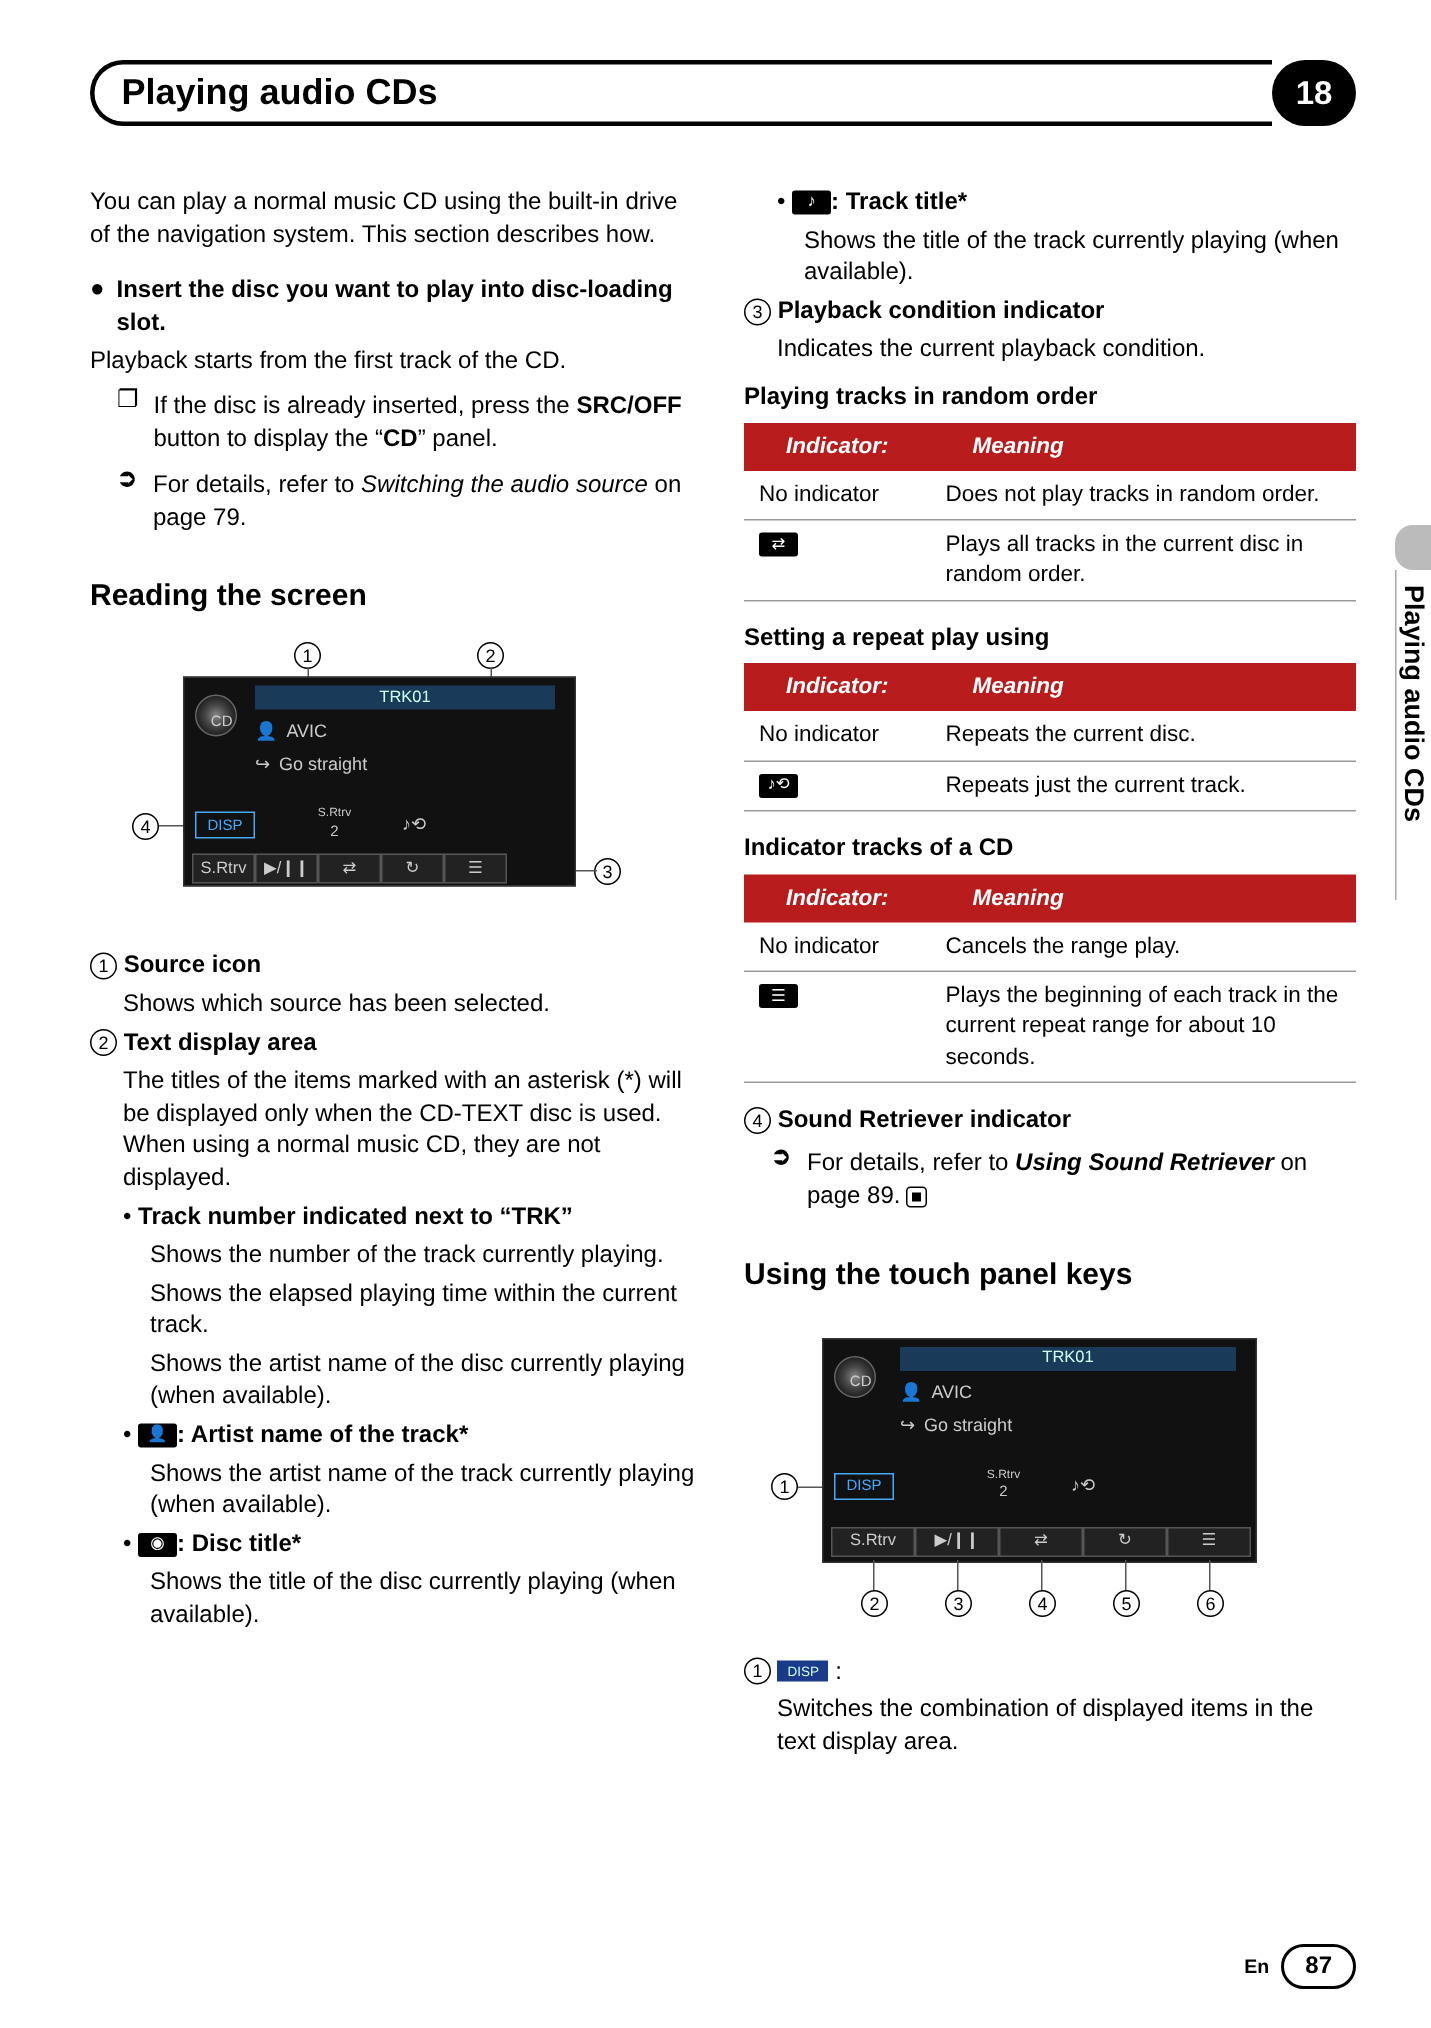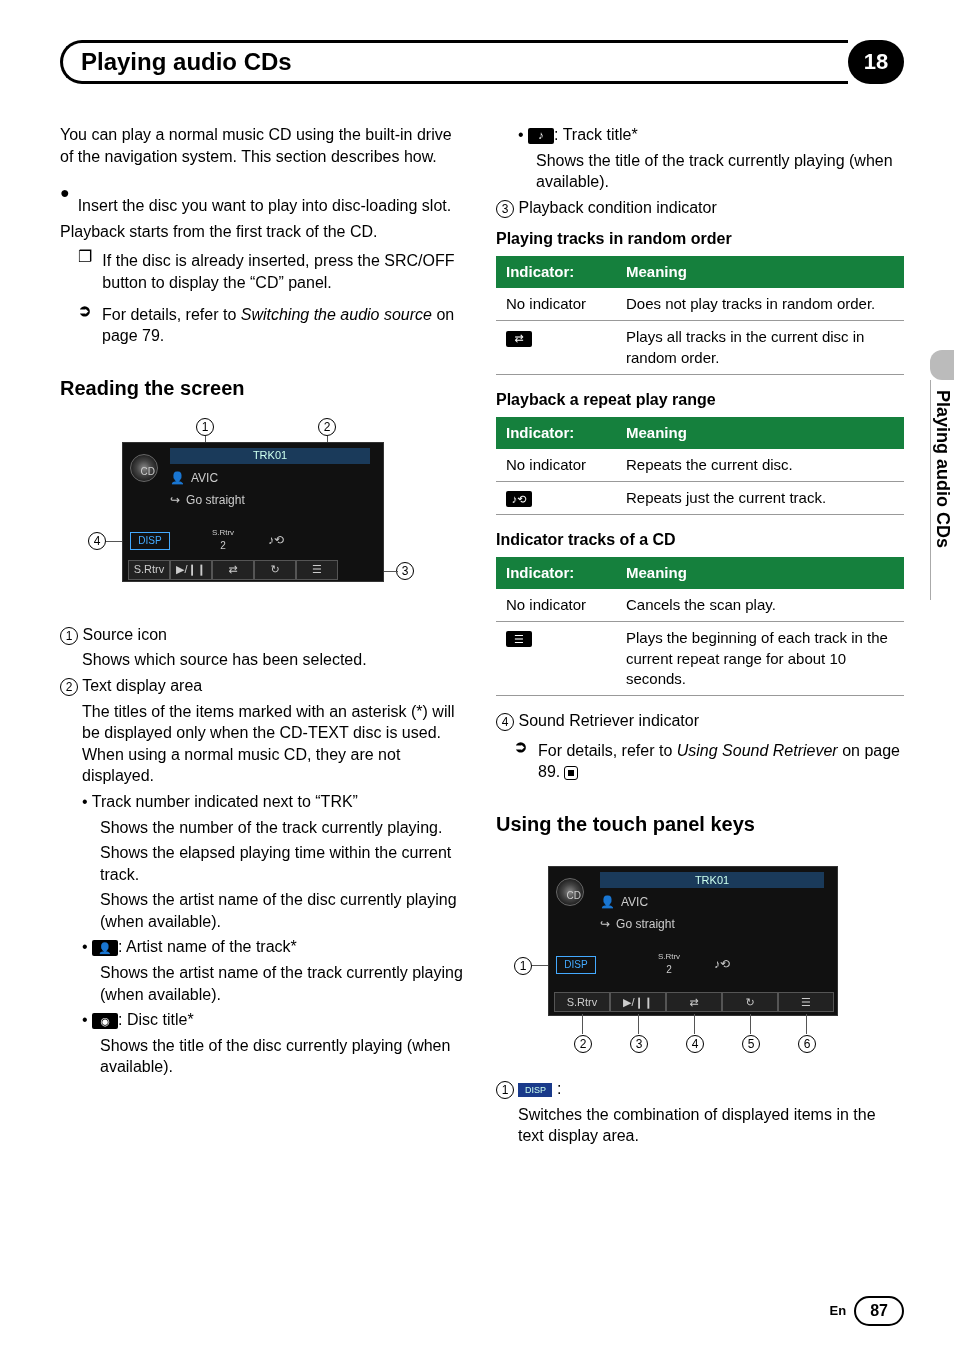--- a/index.html
+++ b/index.html
@@ -23,31 +23,31 @@
   .title-text { font-size: 24px; font-weight: 900; }
   .chapter-badge {
     background:#000; color:#fff; font-weight:900; font-size:22px;
     height:44px; min-width:56px; border-radius:22px;
     display:flex; align-items:center; justify-content:center;
   }
   .columns { display:flex; gap: 28px; margin-top: 36px; }
   .col { flex:1; }
   p { margin: 4px 0; }
   h2.section { font-size: 20px; font-weight: 900; margin: 24px 0 10px; }
-  .bold { font-weight: normal; margin-top: 12px; }
+  .bold { font-weight: bold; }
   .bullet-row { display:flex; gap:8px; }
   .bullet-dot { font-size:16px; line-height:1.3; }
   .list-row { display:flex; gap:10px; margin:2px 0 2px 18px; }
   .list-marker { flex-shrink:0; }
   .ital { font-style: italic; text-align: right; }
   .circled { display:inline-block; width:18px; height:18px; border:1px solid #000; border-radius:50%; font-size:12px; line-height:16px; text-align:center; vertical-align:middle; }
   .indent1 { margin-left: 22px; }
   .indent2 { margin-left: 40px; }
   table.ind { width:100%; border-collapse: collapse; margin: 6px 0 14px; font-size:15px; }
-  table.ind th { background:#15803d; color:#fff; text-align:left; padding:6px 10px; font-weight:bold; }
+  table.ind th { background:#b91c1c; color:#fff; text-align:left; padding:6px 28px; font-weight:bold;font-style:italic; }
   table.ind td { padding:6px 10px; border-bottom:1px solid #999; vertical-align:top; }
   table.ind th:first-child, table.ind td:first-child { width: 120px; }
   .subhead { font-weight:bold; margin: 10px 0 4px; }
   .sidebar-tab {
     position:absolute; right:0; top:380px; width:24px; height:220px;
     border-left:1px solid #aaa; background:#fff;
     display:flex; align-items:flex-start; justify-content:center;
     padding-top:10px;
   }
   .sidebar-text { writing-mode: vertical-rl; font-weight:900; font-size:18px; }
@@ -171,40 +171,41 @@
 
       <p class="indent1">• <span class="small-ico">◉</span><span class="bold">: Disc title*</span></p>
       <p class="indent2">Shows the title of the disc currently playing (when available).</p>
     </div>
 
     <div class="col">
       <p class="indent1">• <span class="small-ico">♪</span><span class="bold">: Track title*</span></p>
       <p class="indent2">Shows the title of the track currently playing (when available).</p>
 
       <p><span class="circled">3</span> <span class="bold">Playback condition indicator</span></p>
+      <p class="indent1">Indicates the current playback condition.</p>
 
       <p class="subhead indent1">Playing tracks in random order</p>
       <table class="ind indent1">
         <tbody>
             <tr>
               <th>Indicator:</th>
               <th>Meaning</th>
             </tr>
         <tr>
               <td>No indicator</td>
               <td>Does not play tracks in random order.</td>
             </tr>
         <tr>
               <td><span class="small-ico">⇄</span></td>
               <td>Plays all tracks in the current disc in random order.</td>
             </tr>
       </tbody>
         </table>
 
-      <p class="subhead indent1">Playback a repeat play range</p>
+      <p class="subhead indent1">Setting a repeat play using</p>
       <table class="ind indent1">
         <tbody>
             <tr>
               <th>Indicator:</th>
               <th>Meaning</th>
             </tr>
         <tr>
               <td>No indicator</td>
               <td>Repeats the current disc.</td>
             </tr>
@@ -217,21 +218,21 @@
 
       <p class="subhead indent1">Indicator tracks of a CD</p>
       <table class="ind indent1">
         <tbody>
             <tr>
               <th>Indicator:</th>
               <th>Meaning</th>
             </tr>
         <tr>
               <td>No indicator</td>
-              <td>Cancels the scan play.</td>
+              <td>Cancels the range play.</td>
             </tr>
         <tr>
               <td><span class="small-ico">☰</span></td>
               <td>Plays the beginning of each track in the current repeat range for about 10 seconds.</td>
             </tr>
       </tbody>
         </table>
 
       <p><span class="circled">4</span> <span class="bold">Sound Retriever indicator</span></p>
       <div class="list-row">

